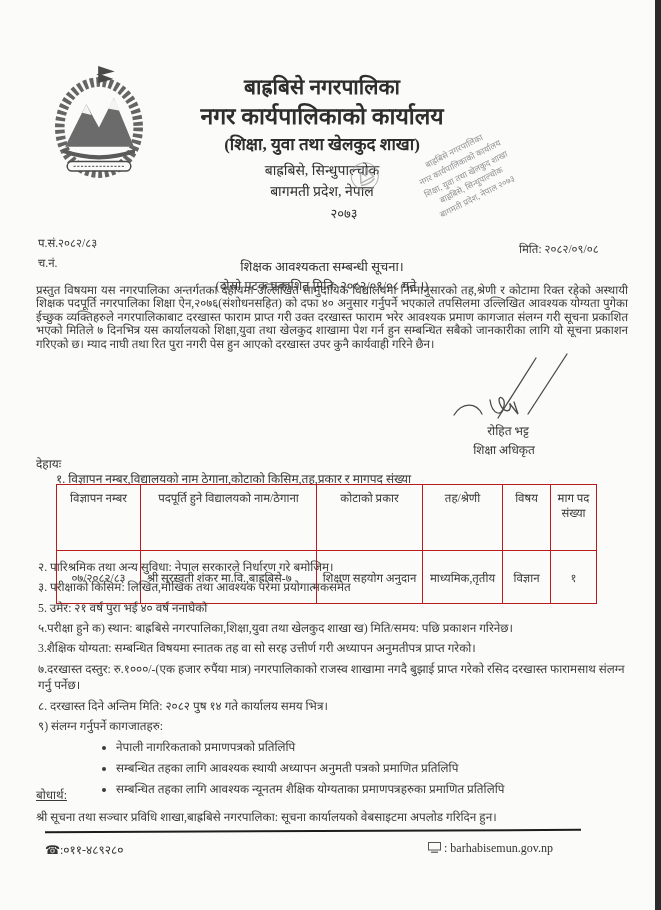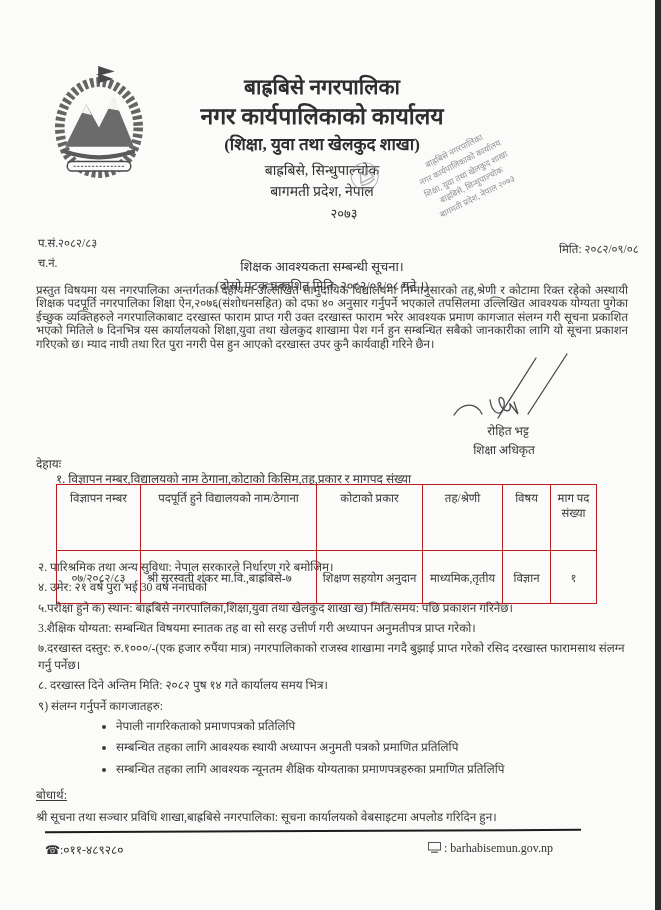--- a/index.html
+++ b/index.html
@@ -113,21 +113,21 @@
     </div>
     <div>बाह्रबिसे नगरपालिका</div>
     <div>नगर कार्यपालिकाको कार्यालय</div>
     <div>शिक्षा, युवा तथा खेलकुद शाखा</div>
     <div>बाह्रबिसे, सिन्धुपाल्चोक</div>
     <div>बागमती प्रदेश, नेपाल २०७३</div>
   </div>
 
   <div class="abs refs" style="left:38px; top:235px;">प.सं.२०८२/८३</div>
   <div class="abs refs" style="left:38px; top:255px;">च.नं.</div>
-  <div class="abs refs" style="left:519px; top:241px;margin-left:40px;">मिति: २०८२/०९/०८</div>
+  <div class="abs refs" style="left:519px; top:241px;">मिति: २०८२/०९/०८</div>
 
   <div class="abs subj1">शिक्षक आवश्यकता सम्बन्धी सूचना।</div>
   <div class="abs subj2">(दोस्रो पटक प्रकाशित मिति: २०८२/०९/०८ गते ।)</div>
 
   <div class="abs para">प्रस्तुत विषयमा यस नगरपालिका अन्तर्गतका देहायमा उल्लिखित सामुदायिक विद्यालयमा निम्नानुसारको तह,श्रेणी र कोटामा रिक्त रहेको अस्थायी शिक्षक पदपूर्ति नगरपालिका शिक्षा ऐन,२०७६(संशोधनसहित) को दफा ४० अनुसार गर्नुपर्ने भएकाले तपसिलमा उल्लिखित आवश्यक योग्यता पुगेका ईच्छुक व्यक्तिहरुले नगरपालिकाबाट दरखास्त फाराम प्राप्त गरी उक्त दरखास्त फाराम भरेर आवश्यक प्रमाण कागजात संलग्न गरी सूचना प्रकाशित भएको मितिले ७ दिनभित्र यस कार्यालयको शिक्षा,युवा तथा खेलकुद शाखामा पेश गर्न हुन सम्बन्धित सबैको जानकारीका लागि यो सूचना प्रकाशन गरिएको छ।  म्याद नाघी तथा रित पुरा नगरी पेस हुन आएको दरखास्त उपर कुनै कार्यवाही गरिने छैन।</div>
 
   <div class="abs" style="left:440px; top:352px; width:150px; height:75px;">
     <svg viewBox="0 0 150 75" width="150" height="75" xmlns="http://www.w3.org/2000/svg">
       <g stroke="#4a4a4a" stroke-width="1.3" fill="none" stroke-linecap="round">
         <path d="M96,6 L58,66"></path>
@@ -168,21 +168,22 @@
       <td>शिक्षण सहयोग अनुदान</td>
       <td>माध्यमिक,तृतीय</td>
       <td>विज्ञान</td>
       <td>१</td>
     </tr>
   </tbody>
     </table>
 
   <div class="abs items">
     <div class="it">२. पारिश्रमिक तथा अन्य सुविधा: नेपाल सरकारले निर्धारण गरे बमोजिम।</div>
-    <div class="it">४. उमेर: २१ वर्ष पुरा भई 30 वर्ष ननाघेको</div>
+    <div class="it">३. परीक्षाको किसिम: लिखित,मौखिक तथा आवश्यक परेमा प्रयोगात्मकसमेत</div>
+    <div class="it">5. उमेर: २१ वर्ष पुरा भई ४० वर्ष ननाघेको</div>
     <div class="it">५.परीक्षा हुने  क) स्थान: बाह्रबिसे नगरपालिका,शिक्षा,युवा तथा खेलकुद शाखा  ख) मिति/समय: पछि प्रकाशन गरिनेछ।</div>
     <div class="it">3.शैक्षिक योग्यता: सम्बन्धित विषयमा स्नातक तह वा सो सरह उत्तीर्ण गरी अध्यापन अनुमतीपत्र प्राप्त गरेको।</div>
     <div class="it">७.दरखास्त दस्तुर:  रु.१०००/-(एक हजार रुपैंया मात्र) नगरपालिकाको राजस्व शाखामा नगदै बुझाई प्राप्त गरेको रसिद दरखास्त फारामसाथ संलग्न गर्नु पर्नेछ।</div>
     <div class="it">८. दरखास्त दिने अन्तिम मिति: २०८२ पुष १४ गते कार्यालय समय भित्र।</div>
     <div class="it">९) संलग्न गर्नुपर्ने कागजातहरु:</div>
     <ul class="bullets">
       <li>नेपाली नागरिकताको प्रमाणपत्रको प्रतिलिपि</li>
       <li>सम्बन्धित तहका लागि आवश्यक स्थायी अध्यापन अनुमती पत्रको प्रमाणित प्रतिलिपि</li>
       <li>सम्बन्धित तहका लागि आवश्यक न्यूनतम शैक्षिक योग्यताका प्रमाणपत्रहरुका प्रमाणित प्रतिलिपि</li>
     </ul>

